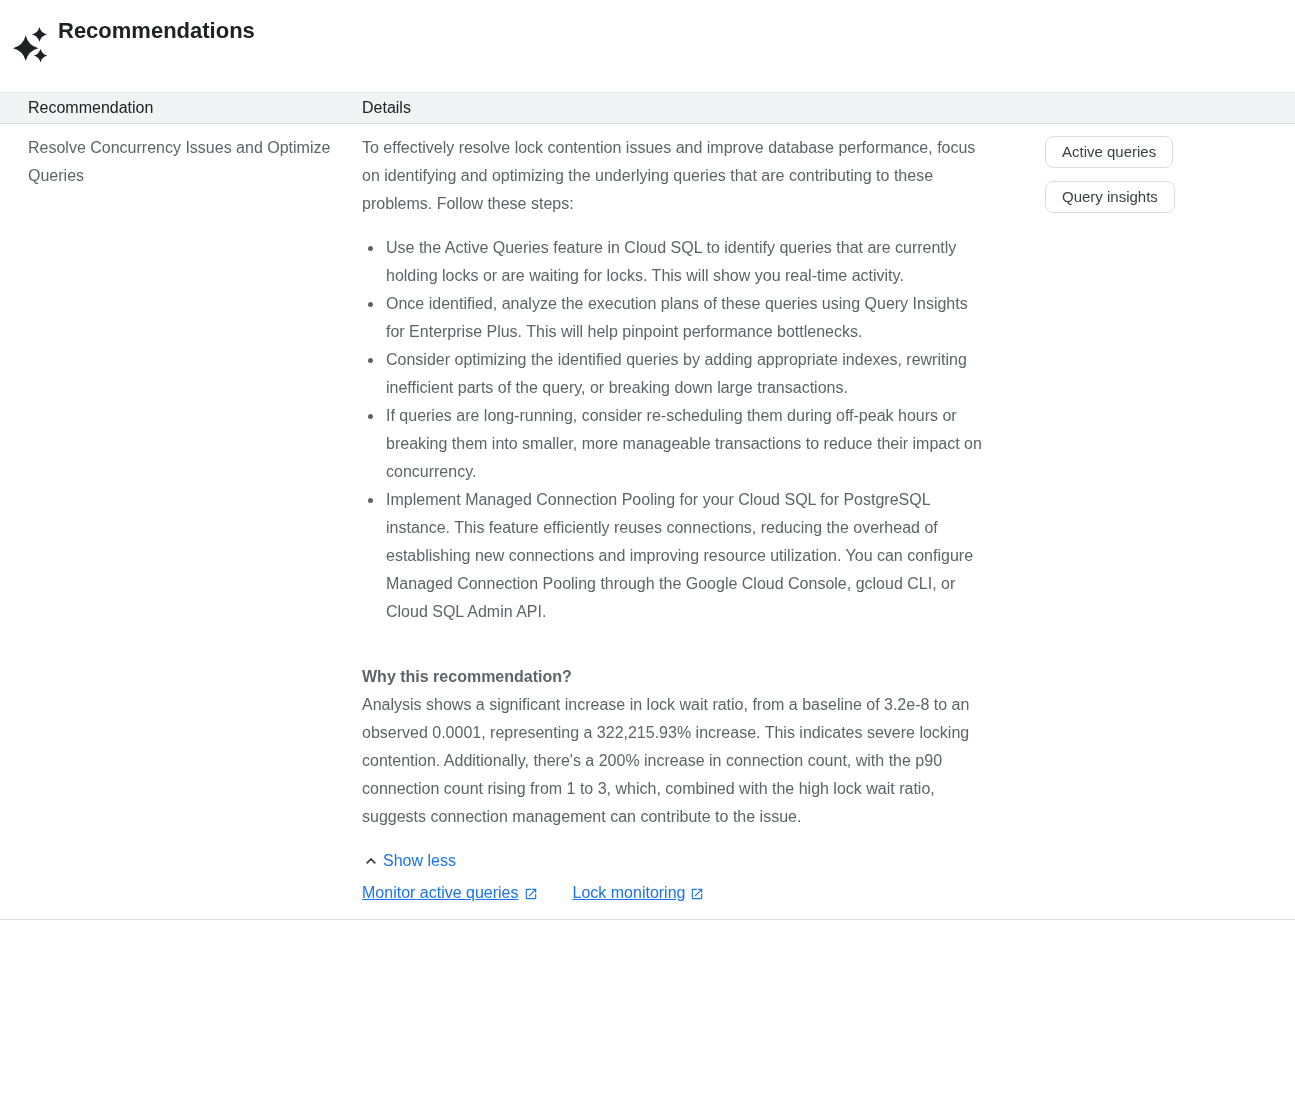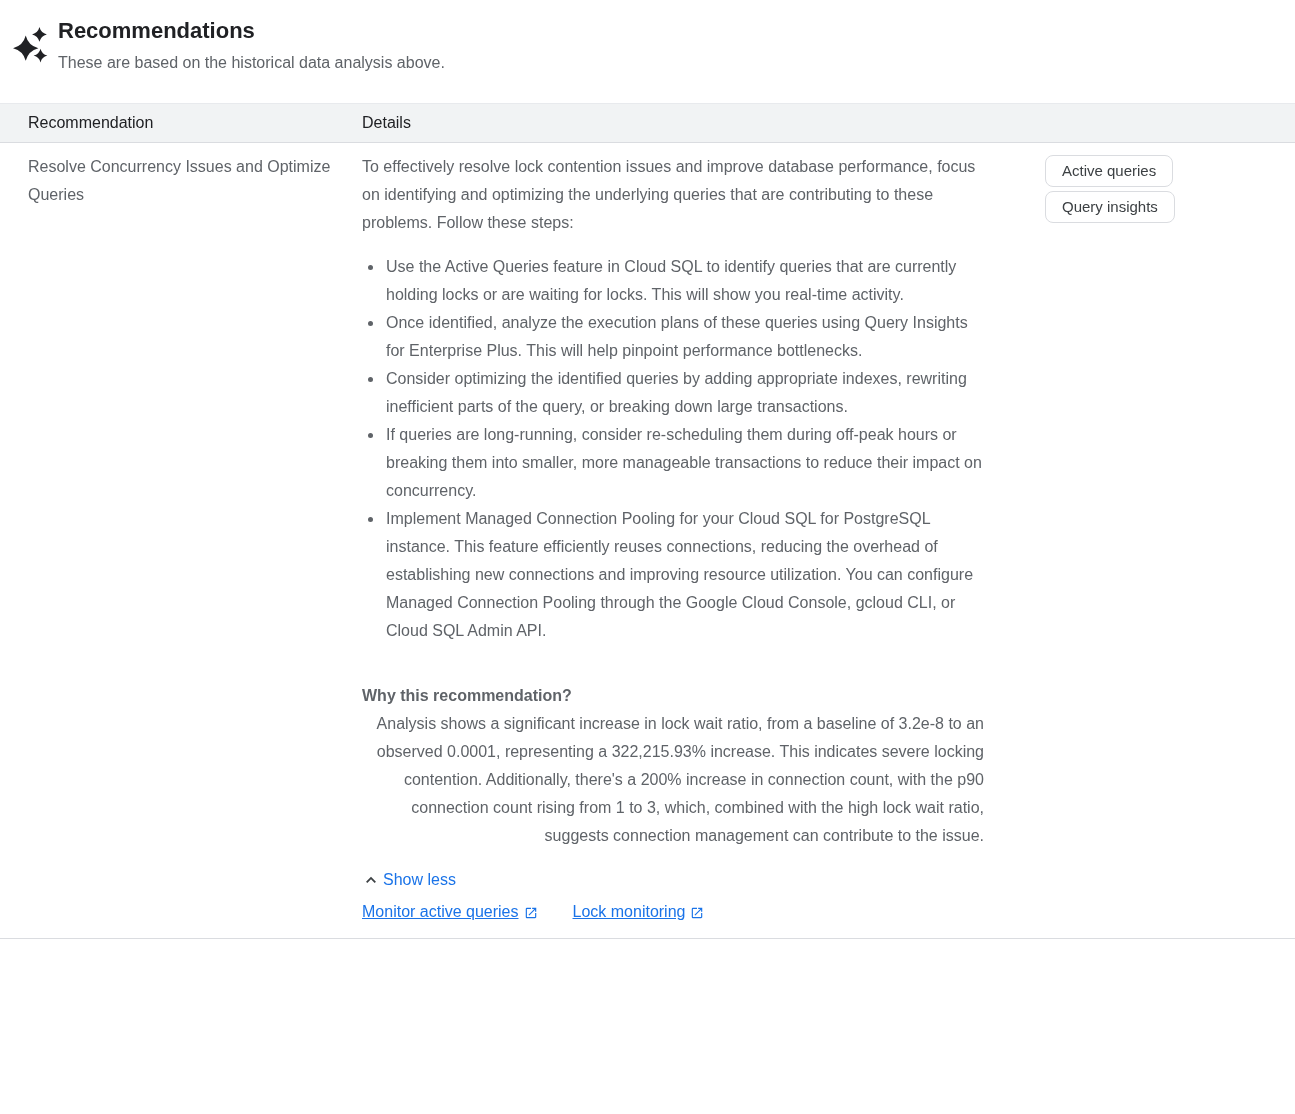--- a/index.html
+++ b/index.html
@@ -19,74 +19,73 @@
   .page-subtitle { font-size: 16px; color: #5f6368; margin: 5px 0 0; line-height: 24px; }
 
   
   .grid-cols { display: grid; grid-template-columns: 334px 683px 1fr; }
   .thead {
     margin-top: 28px;
     background: #f1f3f4;
     border-top: 1px solid #e8eaed;
     border-bottom: 1px solid #dadce0;
     padding: 0 28px;
-    height: 40px; align-items: center;
+    height: 32px; align-items: center;
     font-size: 16px; font-weight: 500; color: #202124;
   }
   .trow {
     padding: 8px 28px 12px 28px;
     border-bottom: 1px solid #dadce0;
     font-size: 16px; line-height: 28px;
   }
   .col-rec { padding-top: 2px; max-width: 310px; }
   .col-details { max-width: 622px; }
 
   .intro { margin: 2px 0 16px; }
   ul.steps { margin: 12px 0 0; padding-left: 22px; }
   ul.steps li { padding-left: 2px; }
 
   .why-head { margin: 37px 0 0; font-weight: 700; color: #5f6368; }
-  .why-text { margin: 0; text-align: right; }
+  .why-text { margin: 0; }
 
   .show-less {
     display: inline-flex; align-items: center; gap: 3px;
     margin-top: 16px; color: #1a73e8; font-weight: 500;
     text-decoration: none; cursor: pointer;
   }
   .show-less svg { flex: none; }
 
   .links { display: flex; flex-wrap: wrap; column-gap: 35px; line-height: 28px; }
   .links a {
     color: #1a73e8; text-decoration: underline; cursor: pointer;
     display: inline-flex; align-items: center; gap: 5px; white-space: nowrap;
   }
   .links svg { flex: none; position: relative; top: 1px; }
 
-  .col-actions { display: flex; flex-direction: column; align-items: flex-start; gap: 4px; padding-top: 4px; }
+  .col-actions { display: flex; flex-direction: column; align-items: flex-start; gap: 13px; padding-top: 4px; }
   .action-btn {
     font-family: "Liberation Sans", sans-serif;
     font-size: 15px; font-weight: 500; color: #3c4043;
     background: #ffffff; border: 1px solid #dadce0; border-radius: 8px;
     padding: 5px 16px; line-height: 20px; cursor: pointer; white-space: nowrap;
   }
 </style>
 </head>
 <body>
 
 <div>
 
   <header class="page-header">
     <svg class="sparkle" viewBox="0 0 36 36" aria-hidden="true">
       <path fill="#202124" d="M13 9 Q15.4 18.6 25 21 Q15.4 23.4 13 33 Q10.6 23.4 1 21 Q10.6 18.6 13 9 Z"></path>
       <path fill="#202124" d="M26 1 Q27.4 6.6 33 8 Q27.4 9.4 26 15 Q24.6 9.4 19 8 Q24.6 6.6 26 1 Z"></path>
       <path fill="#202124" d="M27 21.5 Q28.3 26.7 33.5 28 Q28.3 29.3 27 34.5 Q25.7 29.3 20.5 28 Q25.7 26.7 27 21.5 Z"></path>
     </svg>
     <div class="header-text">
       <h1 class="page-title">Recommendations</h1>
-      <p class="page-subtitle">These are based on the historical data analysis above.</p>
     </div>
   </header>
 
   <div class="thead grid-cols">
     <div>Recommendation</div>
     <div>Details</div>
     <div></div>
   </div>
 
   <div class="trow grid-cols">

